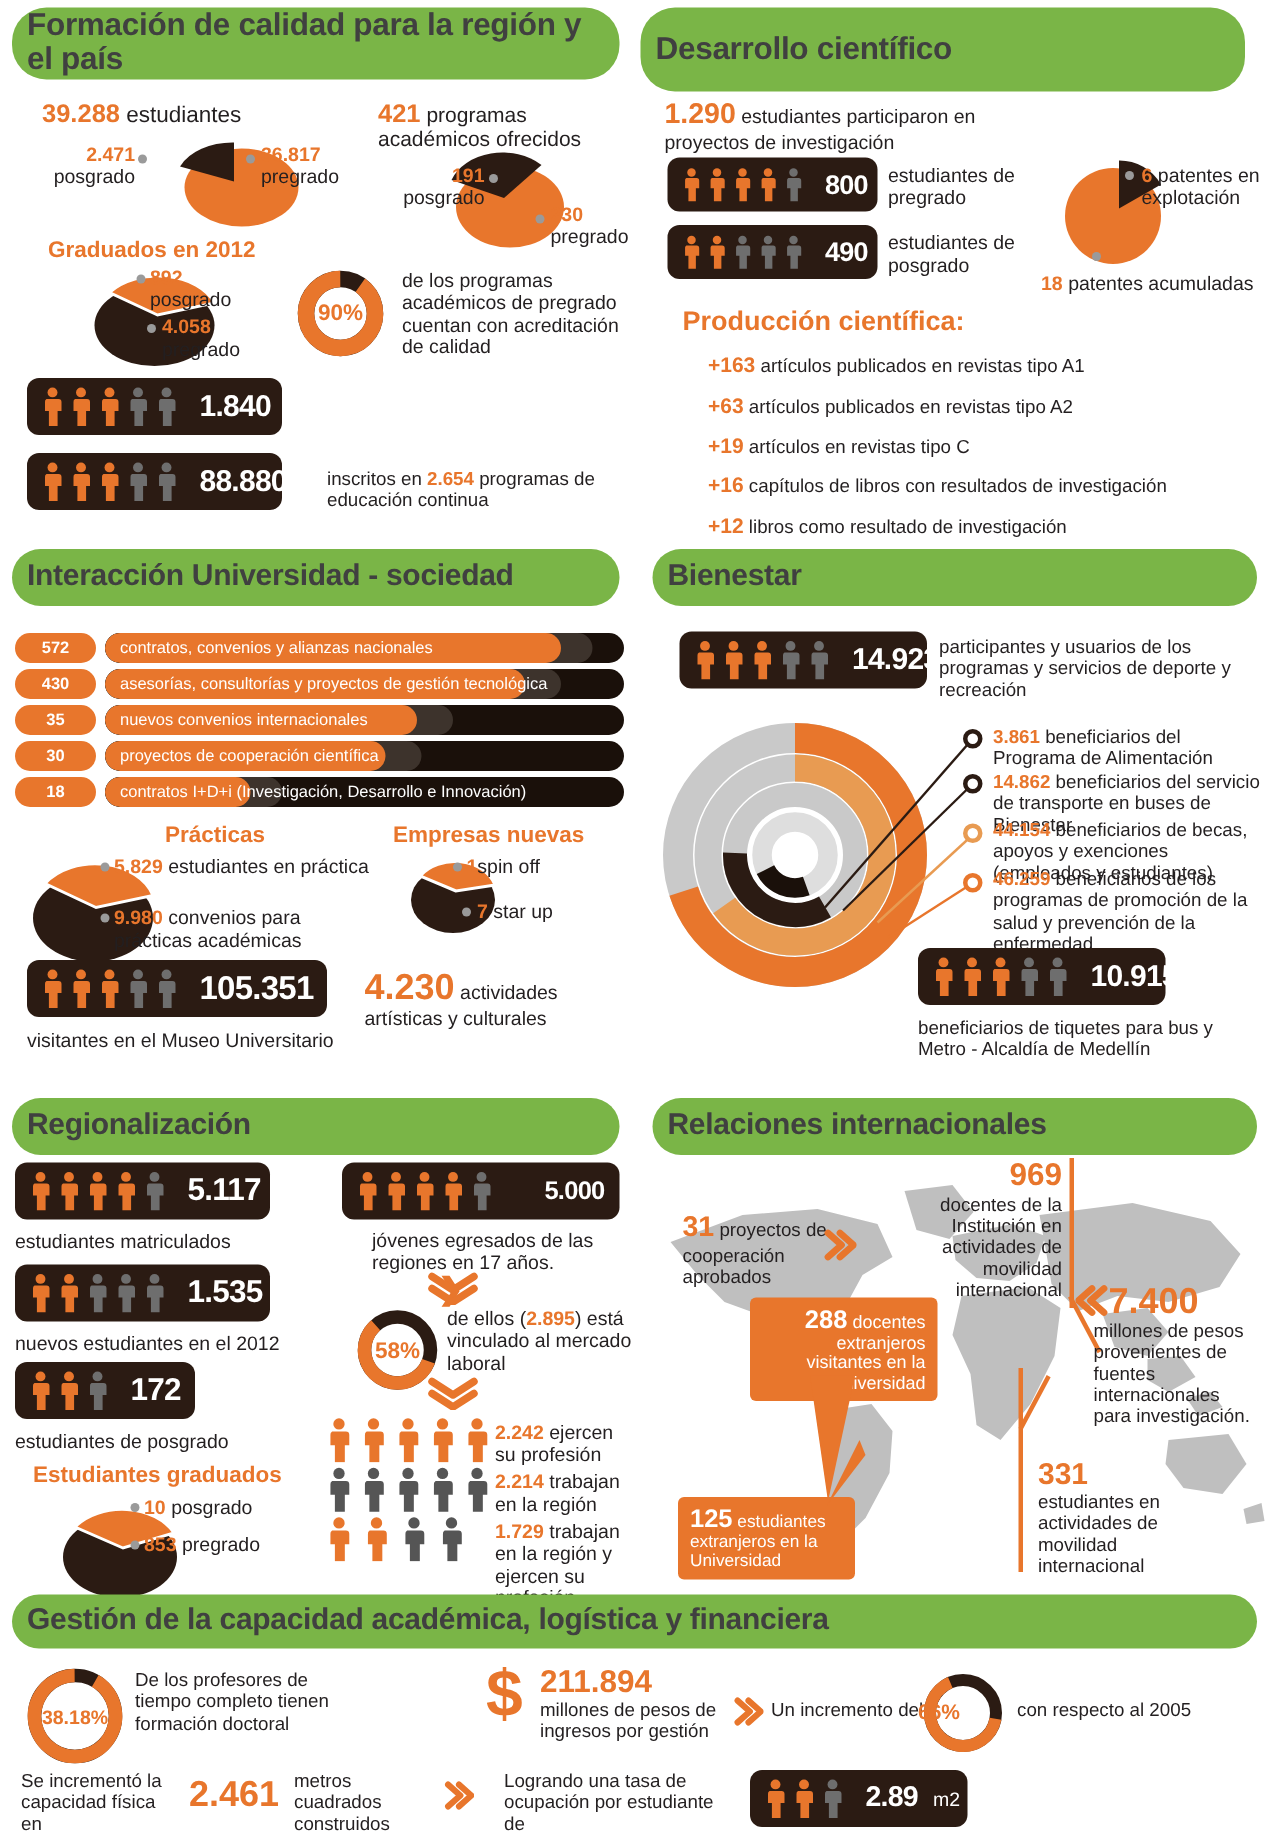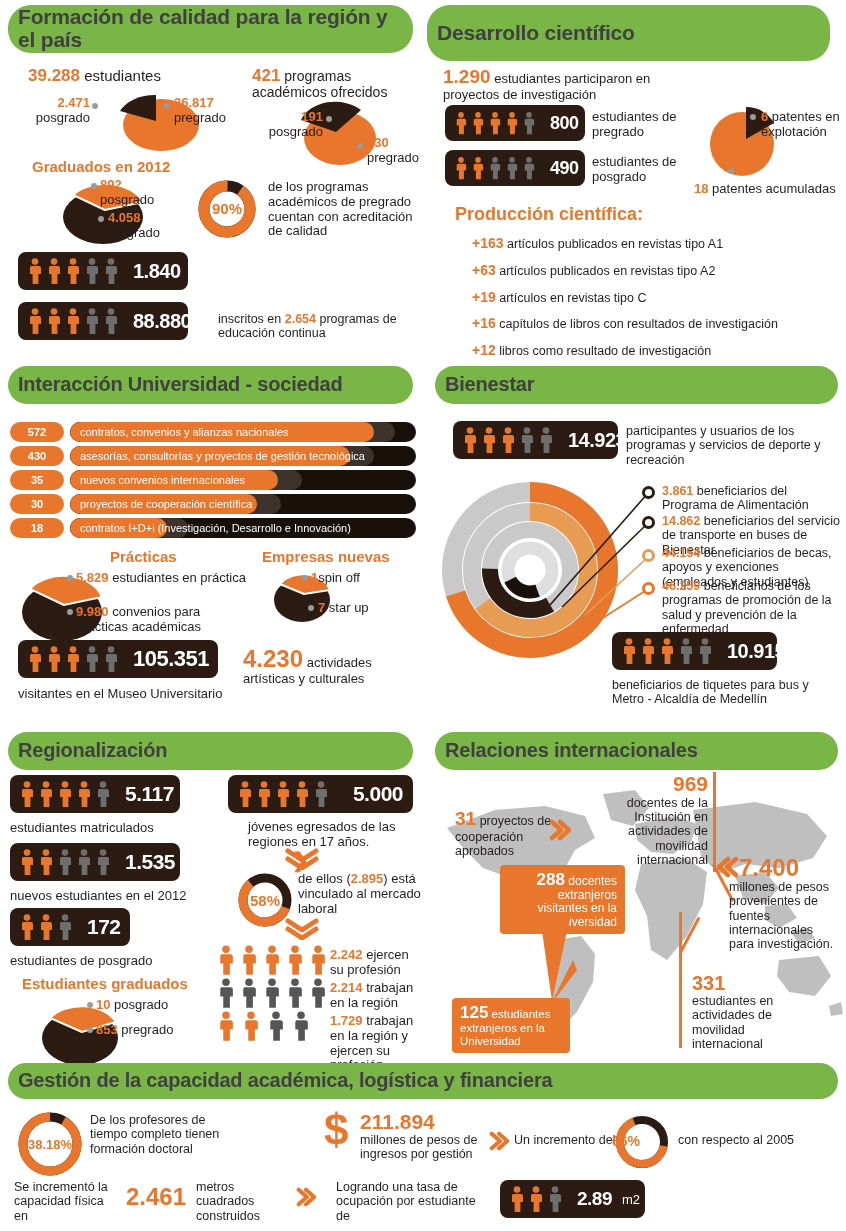--- a/index.html
+++ b/index.html
@@ -611,21 +611,21 @@
         </svg>
       <svg class="fig" width="14" height="26" viewBox="0 0 14 26">
           <circle cx="7" cy="3.6" r="3.3" fill="#E8762C"></circle>
           <path d="M3 8h8a2 2 0 0 1 2 2v6h-2.6v10H4.6V16H2v-6a2 2 0 0 1 1-2z" fill="#E8762C"></path>
         </svg>
       <svg class="fig" width="14" height="26" viewBox="0 0 14 26">
           <circle cx="7" cy="3.6" r="3.3" fill="#6E6E6E"></circle>
           <path d="M3 8h8a2 2 0 0 1 2 2v6h-2.6v10H4.6V16H2v-6a2 2 0 0 1 1-2z" fill="#6E6E6E"></path>
         </svg>
     </div>
-    <span class="num" style="font-size:21px;">5.000</span>
+    <span class="num" style="font-size:17px;">5.000</span>
   </div>
   <div class="abs txt" style="left:248px; top:820px; width:160px; font-size:13px;">jóvenes egresados de las regiones en 17 años.</div>
 
   <div class="abs chev" style="left:292px; top:850px; font-size:20px; line-height:1;">❯<span style="display:inline-block; transform:rotate(90deg)"></span></div>
   <svg class="abs" style="left:285px; top:848px;" width="34" height="22" viewBox="0 0 34 22">
     <path d="M3 3 L17 12 L31 3" stroke="#E8762C" stroke-width="5" fill="none" stroke-linecap="round" stroke-linejoin="round"></path>
     <path d="M3 11 L17 20 L31 11" stroke="#E8762C" stroke-width="5" fill="none" stroke-linecap="round" stroke-linejoin="round"></path>
   </svg>
 
   <svg class="abs" style="left:235px; top:870px;" width="60" height="60" viewBox="0 0 60 60">

